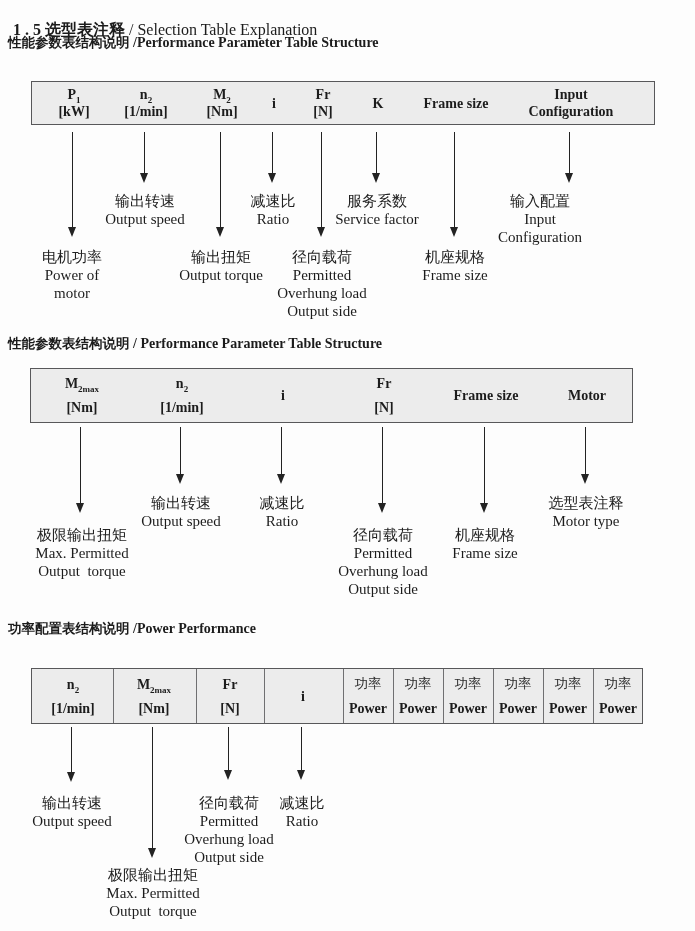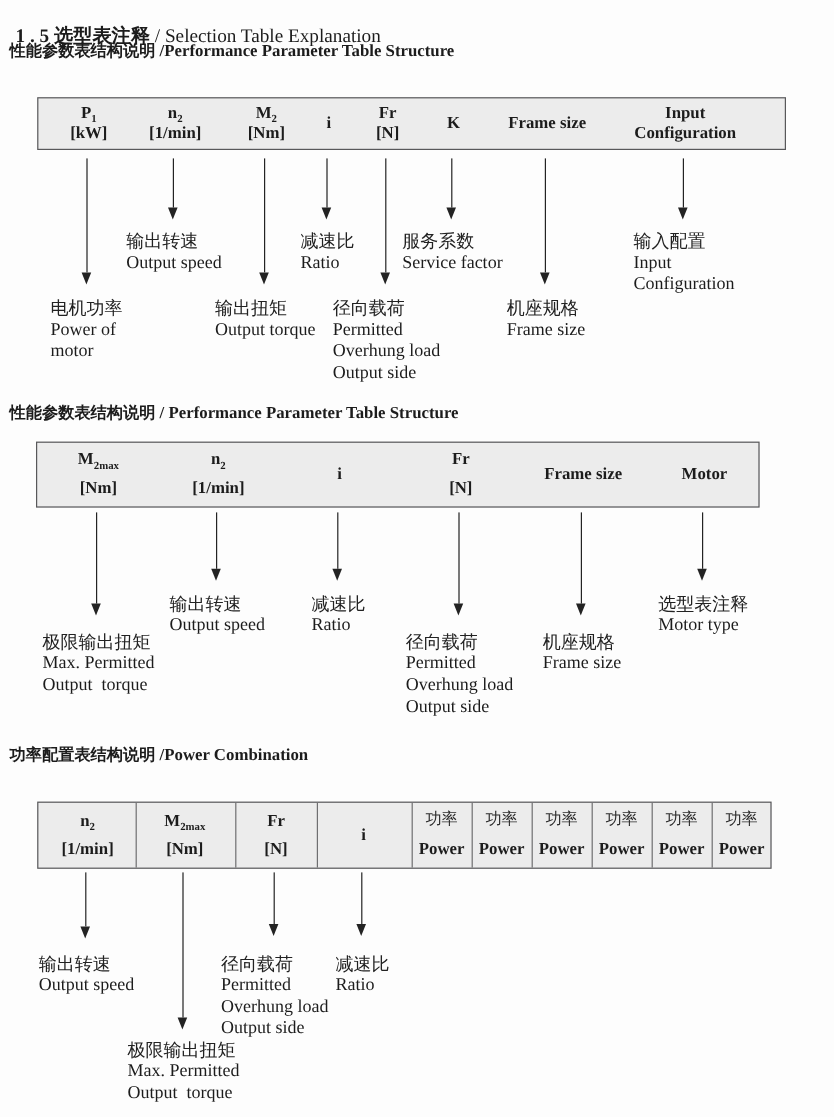--- a/index.html
+++ b/index.html
@@ -24,38 +24,38 @@
   .cell .l { line-height:15px; white-space:nowrap; }
   .cell .l.zhc { font-family:Liberation Mono, monospace; font-weight:normal; font-size:13.5px; color:#2b2b2b; }
   .cell sub { font-size:9px; line-height:0; }
   .divider { position:absolute; top:0; bottom:0; width:1px; background:#6f6f71; }
   .arrow { position:absolute; width:0; border-left:1.4px solid #232323; }
   .arrow::after {
     content:""; position:absolute; left:-4.7px; bottom:-10px; width:0; height:0;
     border-left:4px solid transparent; border-right:4px solid transparent;
     border-top:10px solid #232323;
   }
-  .flabel { position:absolute; transform:translateX(-50%); text-align:left; }
+  .flabel { position:absolute; transform:translateX(-50%); text-align:center; }
   .flabel .zh {
     font-size:15px; line-height:18px; white-space:pre;
     font-family:"DejaVu Sans","Liberation Sans",sans-serif; color:#222;
   }
   .flabel .en { font-size:15px; line-height:18px; white-space:pre; }
 </style>
 </head>
 <body>
 
 <div class="page">
   <div class="title"><span class="zh">1 . 5 选型表注释</span><span> / </span><span>Selection Table Explanation</span></div>
 
   <div class="heading" id="h0" style="top: 34px;"><span class="zh">性能参数表结构说明</span><span> /</span><span>Performance Parameter Table Structure</span></div>
 
   <div class="heading" id="h1" style="top: 335px;"><span class="zh">性能参数表结构说明</span><span> / </span><span>Performance Parameter Table Structure</span></div>
 
-  <div class="heading" id="h2" style="top: 620px;"><span class="zh">功率配置表结构说明</span><span> /</span><span>Power Combination</span></div>
+  <div class="heading" id="h2" style="top: 620px;"><span class="zh">功率配置表结构说明</span><span> /</span><span>Power Performance</span></div>
 <div class="ptable" style="left: 31px; top: 81px; width: 624px; height: 44px;">
       <div class="cell" style="left: 42px;">
         <span class="l">P<sub>1</sub></span>
         <span class="l">[kW]</span>
       </div>
       <div class="cell" style="left: 114px;">
         <span class="l">n<sub>2</sub></span>
         <span class="l">[1/min]</span>
       </div>
       <div class="cell" style="left: 190px;">
@@ -93,21 +93,21 @@
       <div class="en">Output speed</div>
     </div>
     <div class="flabel" style="left: 273px; top: 192px;">
       <div class="zh">减速比</div>
       <div class="en">Ratio</div>
     </div>
     <div class="flabel" style="left: 377px; top: 192px;">
       <div class="zh">服务系数</div>
       <div class="en">Service factor</div>
     </div>
-    <div class="flabel" style="left: 570px; top: 192px;">
+    <div class="flabel" style="left: 540px; top: 192px;">
       <div class="zh">输入配置</div>
       <div class="en">Input</div>
       <div class="en">Configuration</div>
     </div>
     <div class="flabel" style="left: 72px; top: 248px;">
       <div class="zh">电机功率</div>
       <div class="en">Power of</div>
       <div class="en">motor</div>
     </div>
     <div class="flabel" style="left: 221px; top: 248px;">

